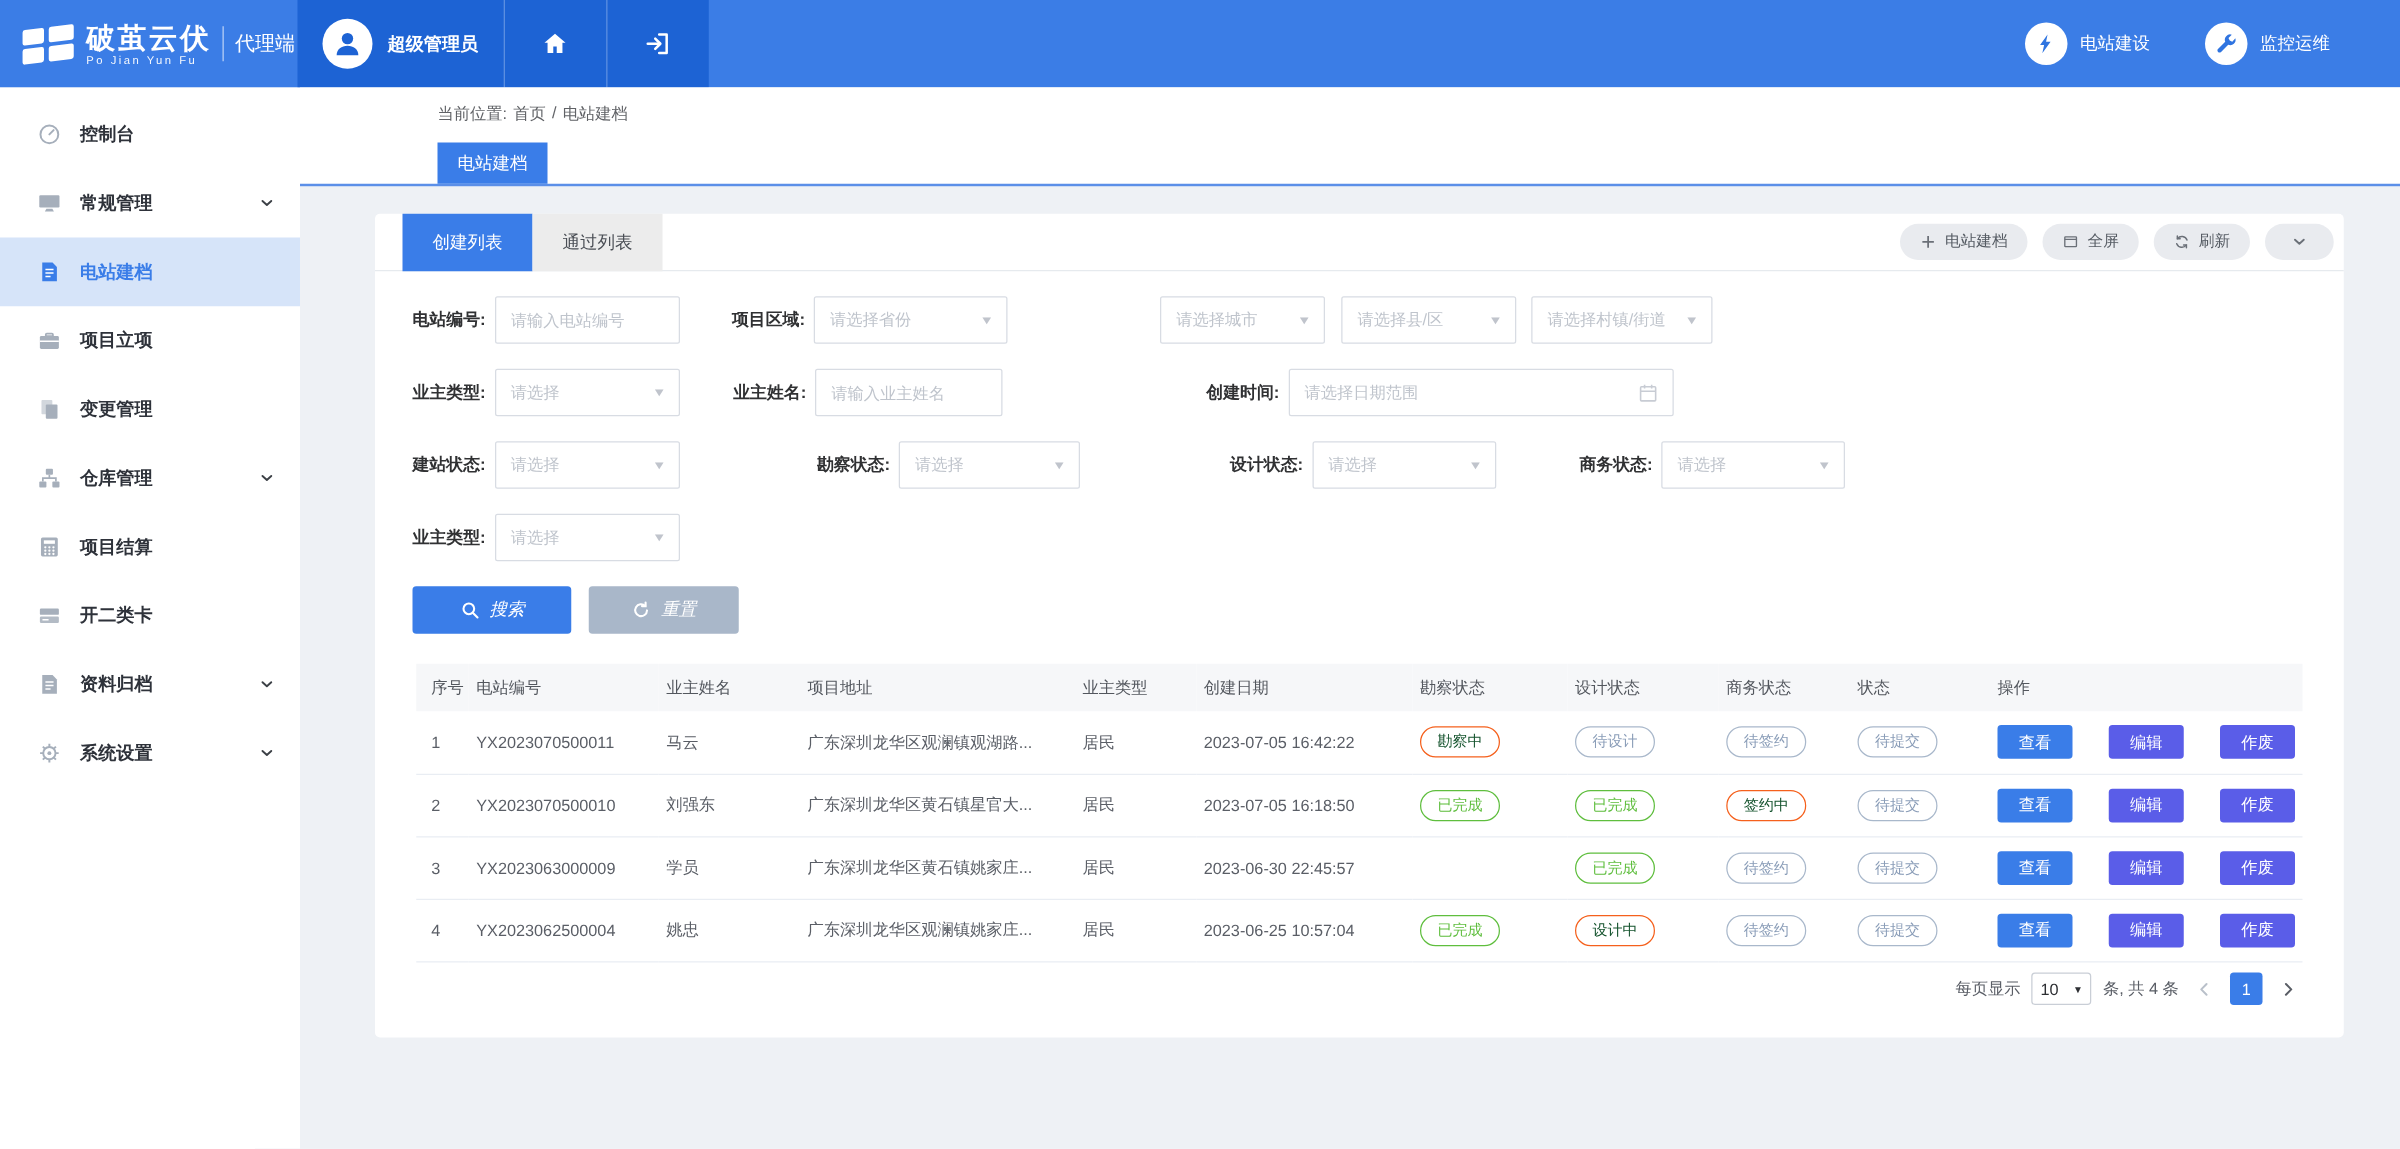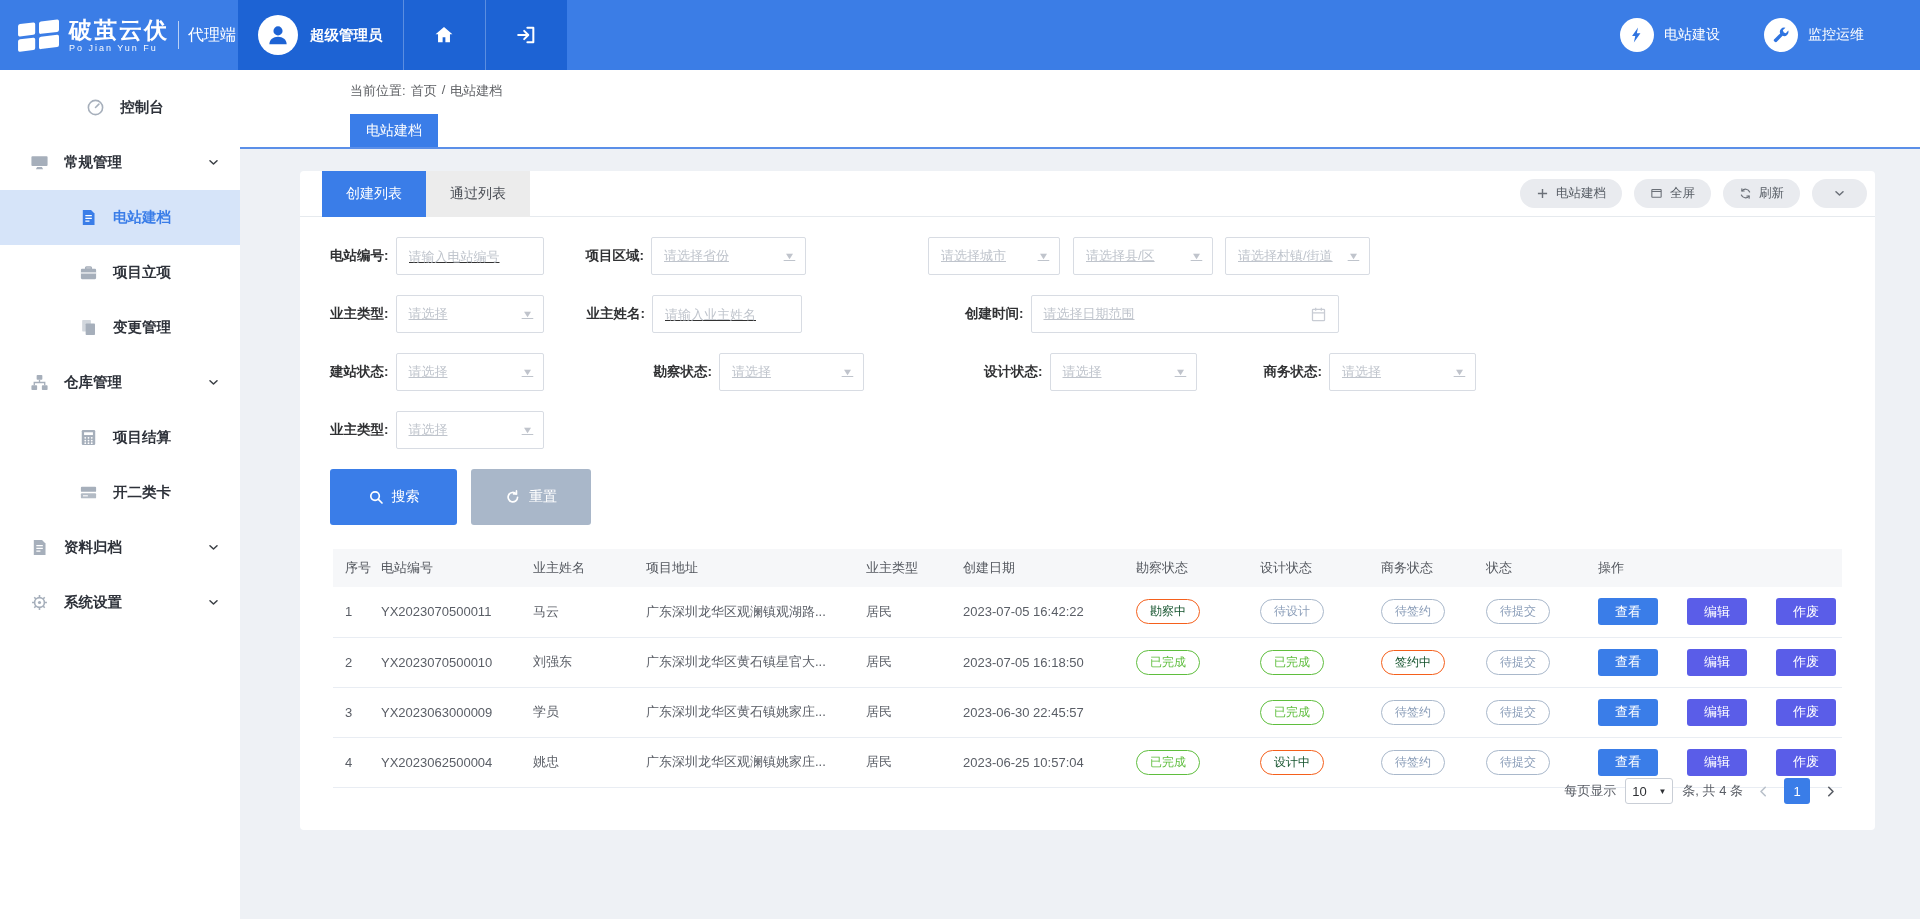--- a/index.html
+++ b/index.html
@@ -25,21 +25,21 @@
   .nav-btn { width: 82px; background: #1d63d4; border-left: 1px solid rgba(255,255,255,.28); display: flex; align-items: center; justify-content: center; cursor: pointer; }
   .nav-btn .ico { width: 22px; height: 22px; color: #fff; }
   .quick-links { margin-left: auto; display: flex; align-items: center; gap: 44px; padding-right: 56px; }
   .quick-link { display: flex; align-items: center; gap: 10px; font-size: 14px; cursor: pointer; white-space: nowrap; }
   .quick-circle { width: 34px; height: 34px; border-radius: 50%; background: #fff; color: #2f74e0; display: flex; align-items: center; justify-content: center; }
   .quick-circle .ico { width: 18px; height: 18px; }
 
   
   .sidebar { position: absolute; top: 70px; left: 0; width: 240px; height: 849px; background: #fff; }
   .side-nav { padding-top: 10px; }
-  .side-item { height: 55px; display: flex; align-items: center; padding: 0 20px 0 30px; font-size: 14.5px; font-weight: 600; color: #2e323a; cursor: pointer; justify-content: center; }
+  .side-item { height: 55px; display: flex; align-items: center; padding: 0 20px 0 30px; font-size: 14.5px; font-weight: 600; color: #2e323a; cursor: pointer; }
   .side-item .ico { width: 19px; height: 19px; color: #a6afbb; margin-right: 15px; flex: 0 0 auto; }
   .side-item.active { background: #d6e4f9; color: #3a7de8; }
   .side-item.active .ico { color: #3a7de8; }
   .side-item .chev { margin-left: auto; width: 13px; height: 13px; color: #3c4046; }
 
   
   .main { position: absolute; top: 70px; left: 240px; width: 1680px; height: 849px; background: #eef1f5; }
   .topbar { height: 79px; background: #fff; border-bottom: 2px solid #5b8fe8; position: relative; }
   .breadcrumb { position: absolute; top: 12px; left: 110px; font-size: 13px; color: #606266; display: flex; gap: 5px; }
   .breadcrumb .bc-home { cursor: pointer; }
@@ -53,29 +53,29 @@
   .toolbar { display: flex; align-items: center; gap: 12px; }
   .pill { height: 29px; border: none; border-radius: 15px; background: #e9ebef; color: #555b63; font-size: 12.5px; display: inline-flex; align-items: center; gap: 7px; padding: 0 16px; cursor: pointer; font-family: inherit; }
   .pill .ico { width: 13px; height: 13px; color: #6b7078; }
   .pill.icon-only { padding: 0 21px; }
 
   
   .filters { padding: 20px 0 0 30px; }
   .frow { display: flex; align-items: center; margin-bottom: 20px; }
   .field { display: flex; align-items: center; }
   .flabel { font-size: 13.5px; font-weight: bold; color: #303133; margin-right: 7px; white-space: nowrap; }
-  .ctrl { height: 38px; border: 1px solid #d8dce3; border-radius: 2px; background: #fff; display: flex; align-items: center; text-decoration: underline; }
+  .ctrl { height: 38px; border: 1px solid #d8dce3; border-radius: 2px; background: #fff; display: flex; align-items: center; }
   .ctrl input { border: none; outline: none; width: 100%; height: 100%; padding: 0 12px; font-size: 13px; color: #333; font-family: inherit; background: transparent; }
   .ctrl input::placeholder { color: #bfc4cc; }
   .ctrl.sel, .ctrl.date { justify-content: space-between; padding: 0 11px 0 12px; font-size: 13px; color: #bfc4cc; cursor: pointer; }
   .sel .arr { font-size: 9px; color: #c0c4cc; transform: scaleX(1.3); }
   .date .ico { width: 17px; height: 17px; color: #c8ccd4; }
 
   .form-actions { padding-left: 30px; display: flex; gap: 14px; }
-  .btn { height: 56px; border: none; border-radius: 3px; color: #fff; font-size: 14px; display: inline-flex; align-items: center; justify-content: center; gap: 8px; cursor: pointer; font-family: inherit; }
+  .btn { height: 38px; border: none; border-radius: 3px; color: #fff; font-size: 14px; display: inline-flex; align-items: center; justify-content: center; gap: 8px; cursor: pointer; font-family: inherit; font-style: italic; }
   .btn .ico { width: 16px; height: 16px; }
   .btn-search { width: 127px; background: #3a7de8; }
   .btn-reset { width: 120px; background: #a9b7c9; }
 
   
   .grid { margin: 24px 33px 0; width: 1509px; border-collapse: collapse; table-layout: fixed; font-size: 13px; }
   .grid th { background: #f6f7f9; height: 38px; font-weight: normal; color: #53575e; text-align: left; padding: 0 6px; white-space: nowrap; }
   .grid td { height: 50px; border-bottom: 1px solid #e9edf3; color: #5a5e66; padding: 0 6px; white-space: nowrap; overflow: hidden; }
   .grid th:first-child, .grid td:first-child { padding-left: 12px; }
   .badge { display: inline-block; padding: 0 13px; height: 25px; line-height: 23px; border: 1px solid; border-radius: 13px; font-size: 12px; }

